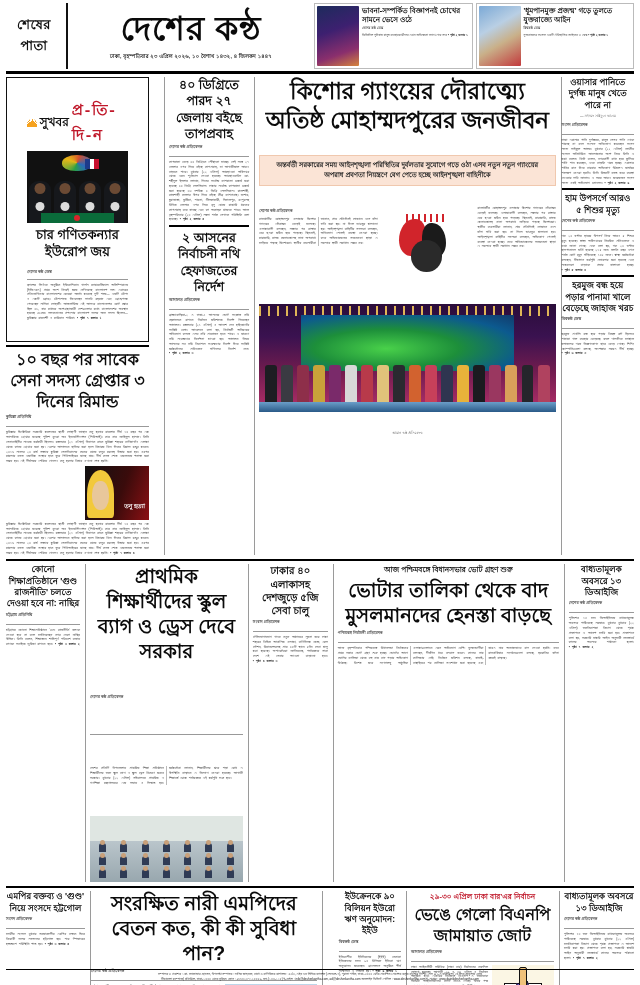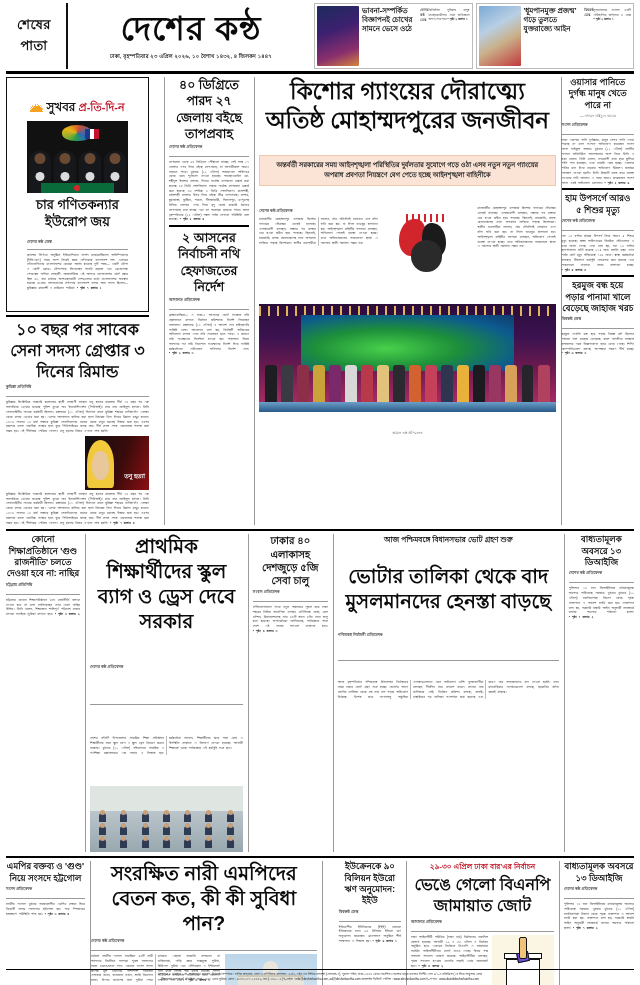--- a/index.html
+++ b/index.html
@@ -29,21 +29,21 @@
              border-right: 2px solid #111; padding-right:4px;}
   .mh-left .l1, .mh-left .l2 { font-size: 13px; font-weight:bold; letter-spacing:.5px; color:#111;}
   .mh-mid { flex: 1; display:flex; flex-direction:column; align-items:center; justify-content:center; }
   .logo { font-size: 33px; font-weight: bold; letter-spacing: 1px; color:#0a0a0a; line-height:1; }
   .dateline { font-size: 5.2px; margin-top: 8px; color:#111; font-weight:bold; letter-spacing:.2px;}
   .mh-right { width: 320px; display:flex; gap:3px; }
   .teaser { flex:1; display:flex; gap:3px; border:0.6px solid #bbb; padding:2px; }
   .teaser-img { width: 42px; height: 100%; border-radius:1px; flex-shrink:0; }
   .ti-a { background: linear-gradient(160deg,#1d2b5c 0%,#3d2070 40%,#8a2f6d 75%,#d6843c 100%); }
   .ti-b { background: linear-gradient(150deg,#7ba9d6 0%,#b9cfe4 35%,#c9b089 60%,#c2393c 100%); }
-  .teaser-body { flex:1; display:flex; }
+  .teaser-body { flex:1; display:flex; flex-direction:column; }
   .teaser h3 { font-size: 7.2px; line-height:1.25; text-align:left; }
   .teaser .src { font-size:3.4px; color:#333; margin-top:1.5px; font-weight:bold;}
   .teaser .tx { font-size:3.0px; line-height:1.5; color:#333; margin-top:2px; text-align:justify;}
   .jump { color:#111; font-weight:bold; white-space:nowrap; }
 
   .mast-rule { border-top:2px solid #000; border-bottom:0.6px solid #000; height:2px; margin:2px 0 3px; }
 
   
   .grid { display:flex; gap:5px; }
   .col { display:flex; flex-direction:column; }
@@ -53,21 +53,21 @@
   .c4 { width: 76px; }
   .vline { border-left: 0.6px solid #9a9a9a; }
 
   
   .sukhobor { border: 1.2px solid #111; padding: 20px; }
   .sk-head { display:flex; align-items:center; justify-content:center; gap:3px; margin-bottom:3px;}
   .sun { width:13px; height:8px; border-radius:8px 8px 0 0; background:
         radial-gradient(circle at 50% 100%, #f6a21e 0%, #f6a21e 55%, transparent 56%),
         repeating-conic-gradient(from 180deg at 50% 100%, #f6a21e 0deg 6deg, transparent 6deg 13deg); }
   .sk-t1 { font-size:12px; font-weight:bold; color:#111; }
-  .sk-t2 { font-size:11px; font-weight:bold; color:#c0182a; letter-spacing:0px;}
+  .sk-t2 { font-size:15px; font-weight:bold; color:#c0182a; letter-spacing:0px;font-family:Liberation Mono, monospace;}
   .sk-photo { height: 72px; background:#111; position:relative; overflow:hidden; margin-bottom:3px;}
   .sk-photo .balloon { position:absolute; top:4px; left:50%; transform:translateX(-50%);
      width:30px; height:16px; background: conic-gradient(from 200deg,#2aa84a,#f2c018,#e0532f,#2c6fc4,#2aa84a);
      border-radius:50% 50% 45% 45%; opacity:.95;}
   .sk-photo .flag { position:absolute; top:8px; left:57%; width:14px; height:10px;
      background: linear-gradient(90deg,#1d3a8a 33%,#fff 33% 66%, #c8102e 66%); }
   .sk-photo .girls { position:absolute; bottom:0; left:0; right:0; height:46px; display:flex; justify-content:space-around; align-items:flex-end;}
   .sk-photo .girl { width:22px; height:42px; background:#16181c; border-radius:9px 9px 0 0; position:relative;}
   .sk-photo .girl:before{content:"";position:absolute;top:2px;left:50%;transform:translateX(-50%);width:11px;height:11px;border-radius:50%;background:#6b4a34;}
   .sk-photo .girl:after{content:"";position:absolute;bottom:12px;left:50%;transform:translateX(-50%);width:9px;height:9px;border-radius:50%;background:#dcdcdc;}
@@ -393,21 +393,21 @@
     <div class="col vline" style="width:82px;padding-left:4px;">
       <h3 class="h-sm">ঢাকার ৪০ এলাকাসহ দেশজুড়ে ৫জি সেবা চালু</h3>
       <div class="byline">সংবাদ প্রতিবেদক</div>
       <div class="rule thin"></div>
       <div class="body-text">
         <span>টেলিযোগাযোগ খাতে নতুন অধ্যায়ের সূচনা করে ঢাকা শহরের বিভিন্ন আবাসিক এলাকা, বাণিজ্যিক কেন্দ্র, রেল স্টেশন, বিমানবন্দরসহ প্রায় ৪০টি স্থানে ৫জি সেবা চালু করা হয়েছে। অপারেটররা জানিয়েছে, পর্যায়ক্রমে সারা দেশে এই সেবার আওতা বাড়ানো হবে।</span>
         <span class="jump">• পৃষ্ঠা ৪ কলাম ৩</span>
       </div>
     </div>
 
-    <div class="col vline" style="width:232px;padding-left:4px;gap:16px;">
+    <div class="col vline" style="width:232px;padding-left:4px;">
       <div class="kicker">আজ পশ্চিমবঙ্গে বিধানসভার ভোট গ্রহণ শুরু</div>
       <h2 class="h-huge">ভোটার তালিকা থেকে বাদ মুসলমানদের হেনস্তা বাড়ছে</h2>
       <div class="byline">পশ্চিমবঙ্গ নির্বাচনী প্রতিবেদক</div>
       <div class="rule thin"></div>
       <div class="body-text cols3">
         <span>আজ বৃহস্পতিবার পশ্চিমবঙ্গে বিধানসভা নির্বাচনের প্রথম দফার ভোট গ্রহণ শুরু হচ্ছে। ভোটের আগে ভোটার তালিকা থেকে বহু নাম বাদ পড়ার অভিযোগ উঠেছে। বিশেষ করে সংখ্যালঘু অধ্যুষিত এলাকাগুলোতে এমন অভিযোগ বেশি। ভুক্তভোগীরা বলছেন, দীর্ঘদিন ধরে বসবাস করেও তাদের নাম তালিকায় নেই। নির্বাচন কমিশন বলছে, যাচাই-বাছাইয়ের পর তালিকা সংশোধন করা হয়েছে এবং কারও নাম অন্যায্যভাবে বাদ দেওয়া হয়নি। তবে মানবাধিকার সংগঠনগুলো বলছে, হয়রানির ঘটনা ক্রমেই বাড়ছে।</span>
       </div>
     </div>
 
     <div class="col vline" style="width:72px;padding-left:4px;">

